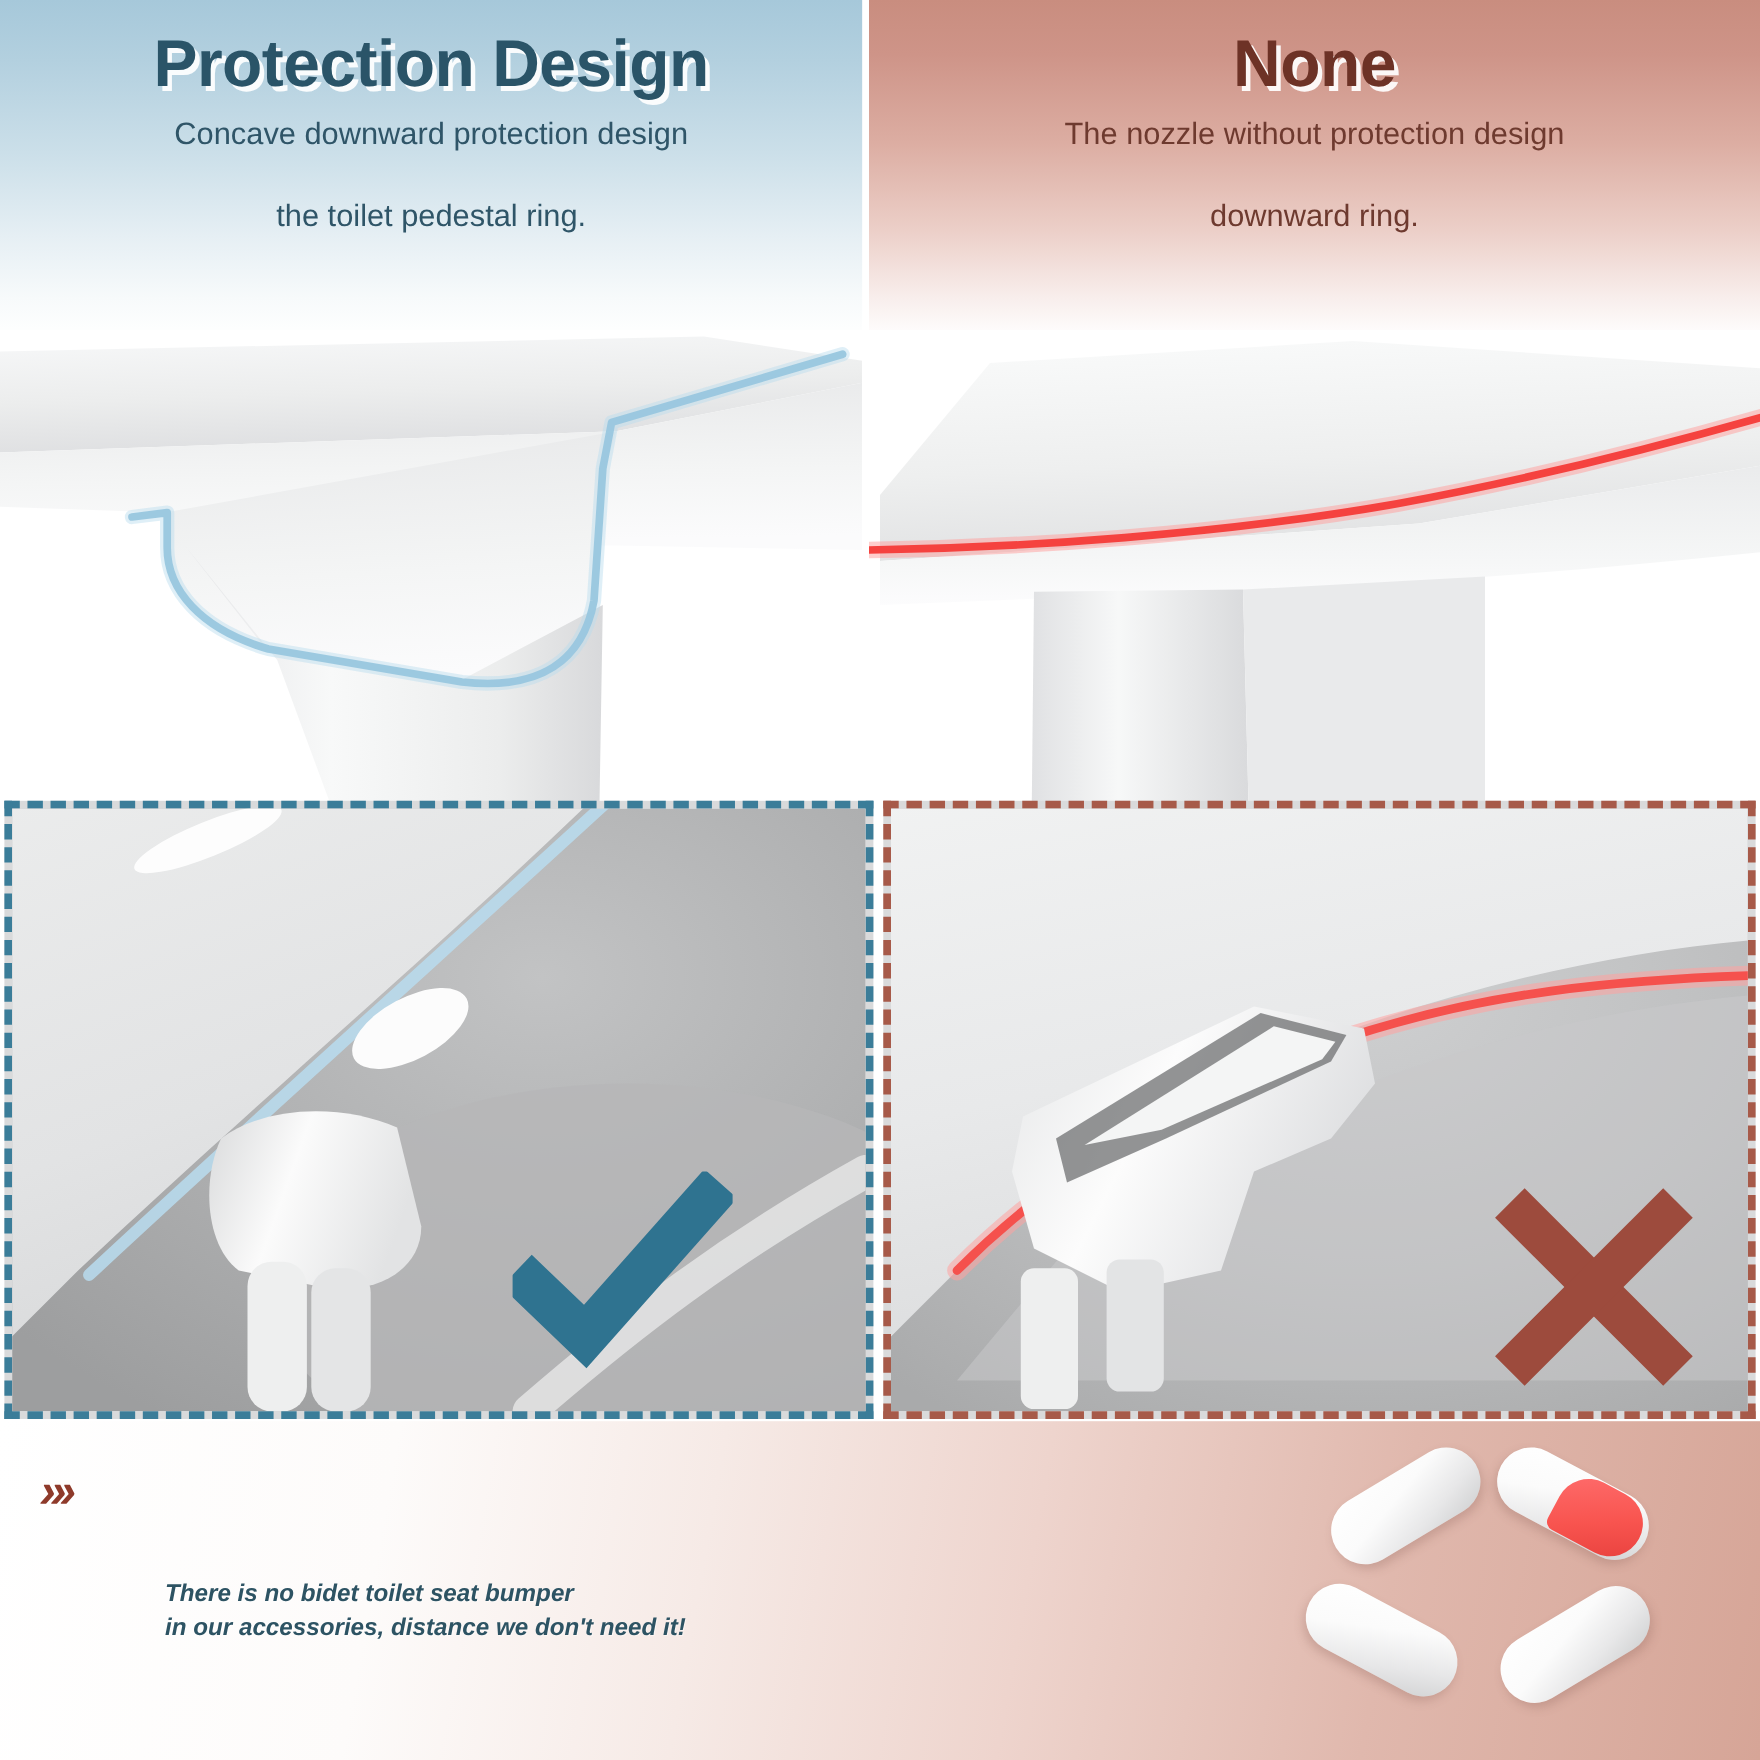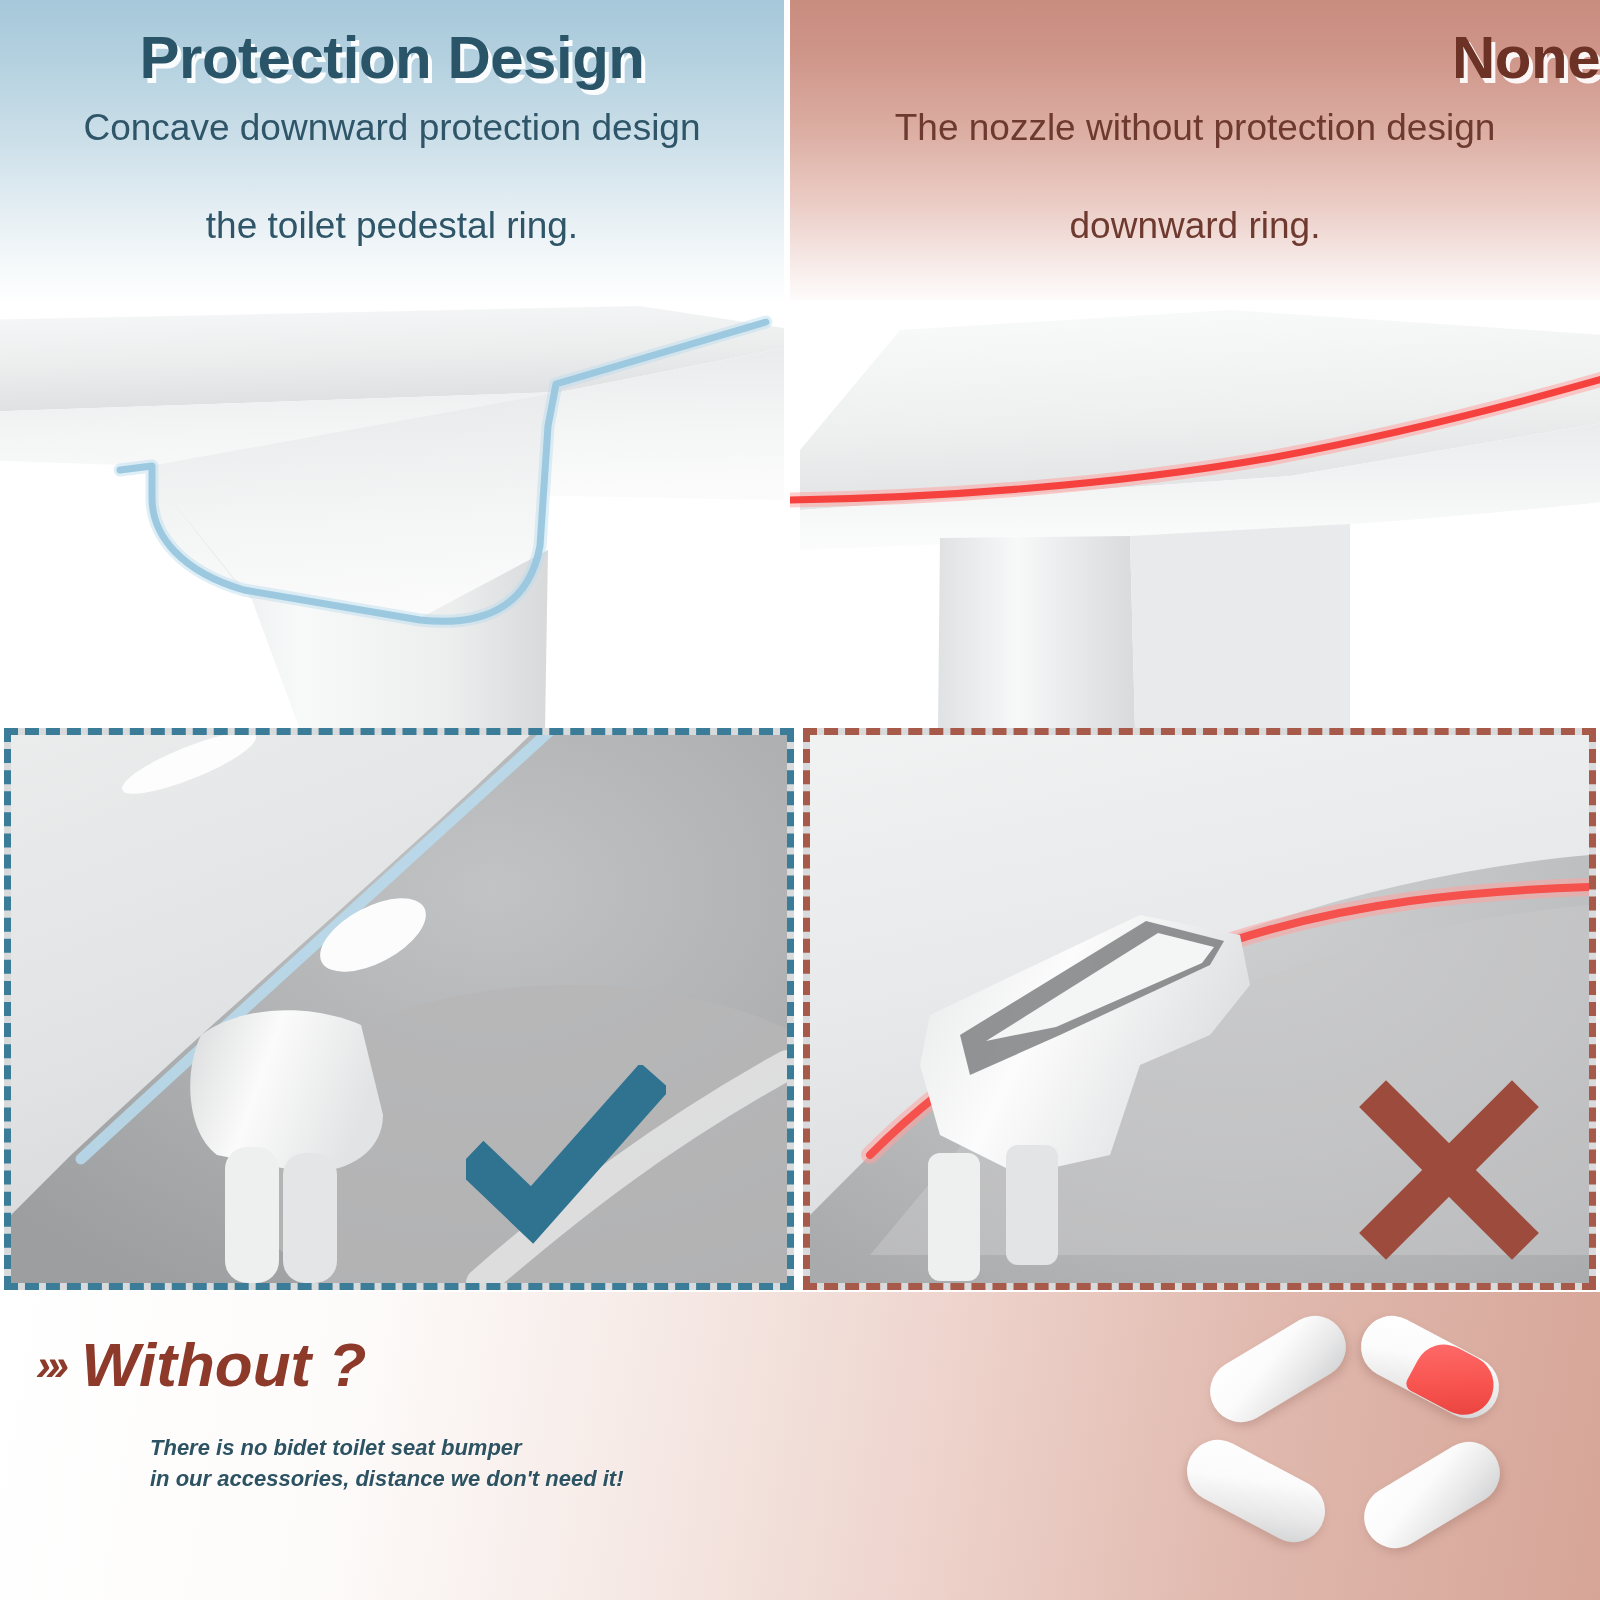--- a/index.html
+++ b/index.html
@@ -71,26 +71,25 @@
     letter-spacing: -0.5px;
     line-height: 1.08;
   }
   .banner-title.left {
     color: #2a5468;
     text-shadow: 4px 5px 0px rgba(255,255,255,0.92);
   }
   .banner-title.right {
     color: #6d3226;
     text-shadow: 4px 5px 0px rgba(255,255,255,0.92);
-    text-align: right;
   }
   .banner-sub {
     margin: 0;
     padding: 12px 26px 0 26px;
-    font-size: 37px;
+    font-size: 28px;
     line-height: 1.33;
     font-weight: normal;
   }
   .banner-sub.left { color: #2f5568; }
   .banner-sub.right { color: #6e3a2f; }
 
   
   .photo-row-top {
     position: absolute;
     left: 0; top: 300px;
@@ -429,21 +428,20 @@
           </g>
         </svg>
       </div>
     </div>
   </div>
 
   <div class="bottom-band">
 
     <div class="without-line">
       <span class="chevrons">»›</span>
-      <span class="without-word">Without ?</span>
     </div>
 
     <div class="without-body">
       <span>There is no bidet toilet seat bumper</span><br>
       <span>in our accessories, distance we don't need it!</span>
     </div>
 
     <div class="bumpers">
       <div class="bumper" style="left:36px;  top:24px;  transform:rotate(-31deg);"></div>
 

